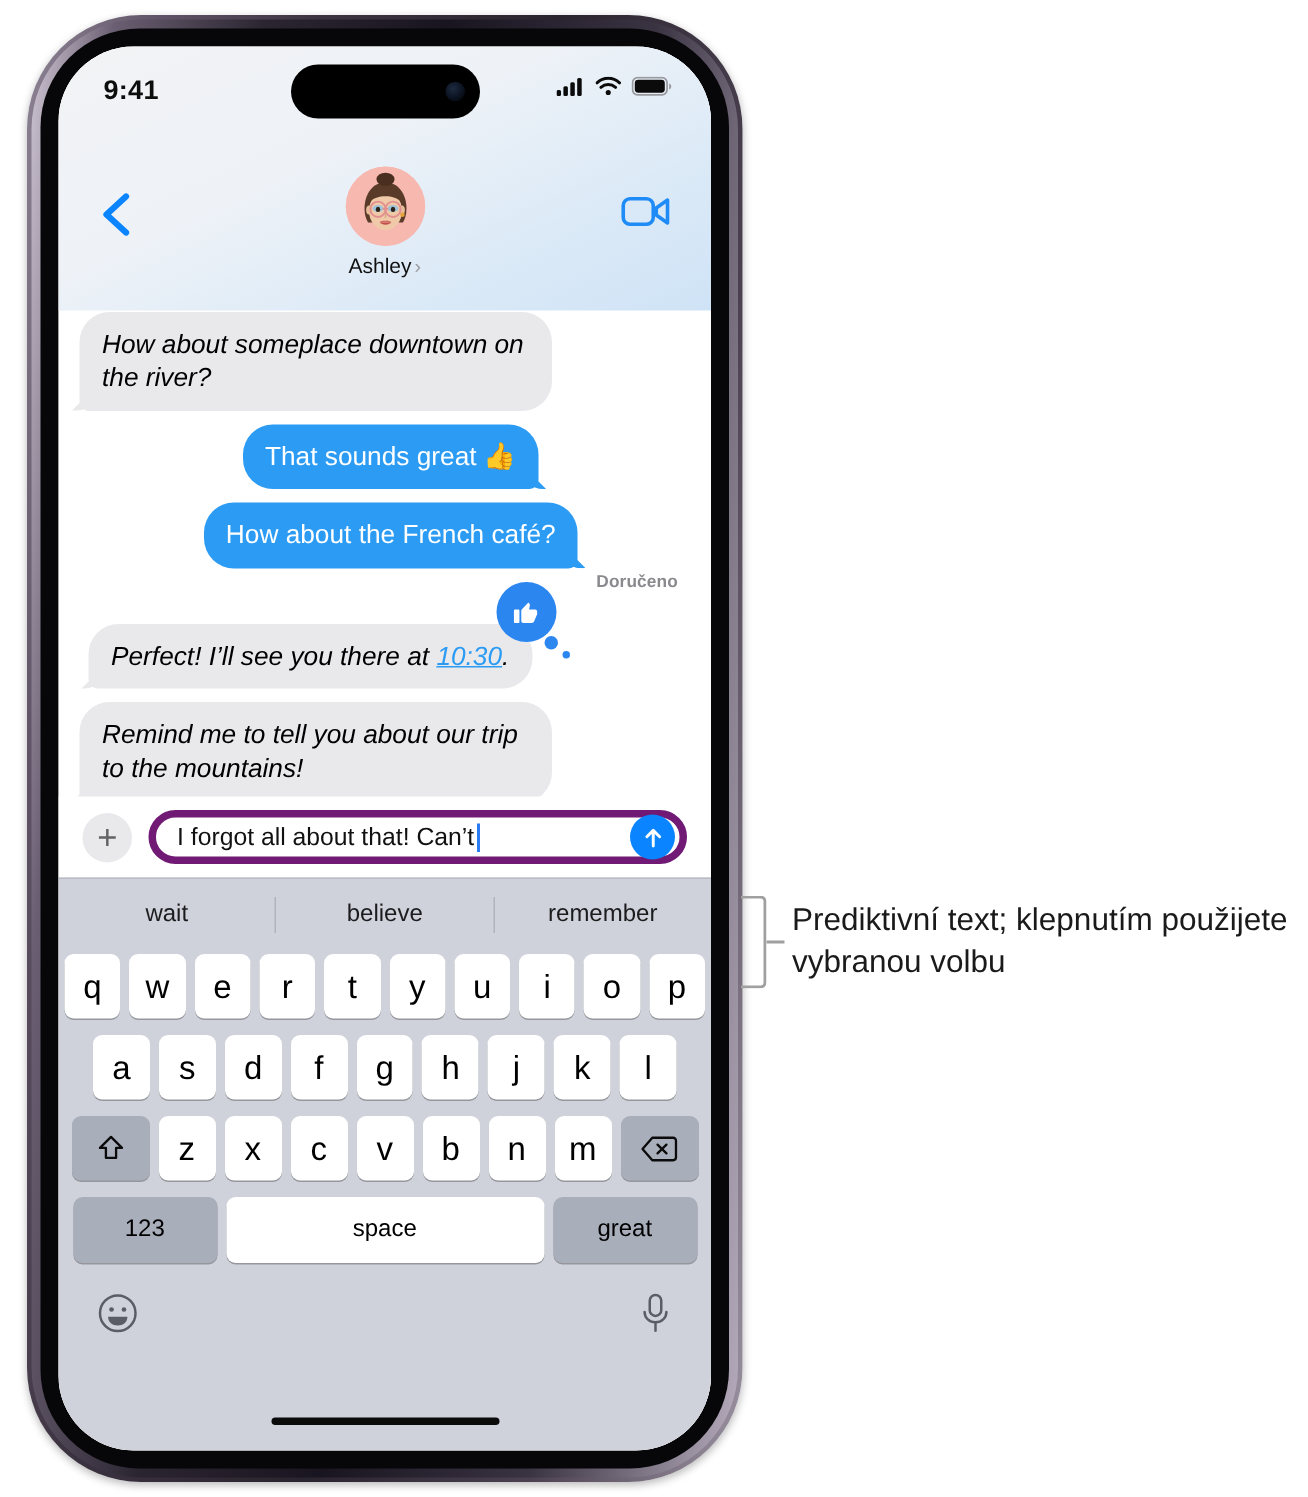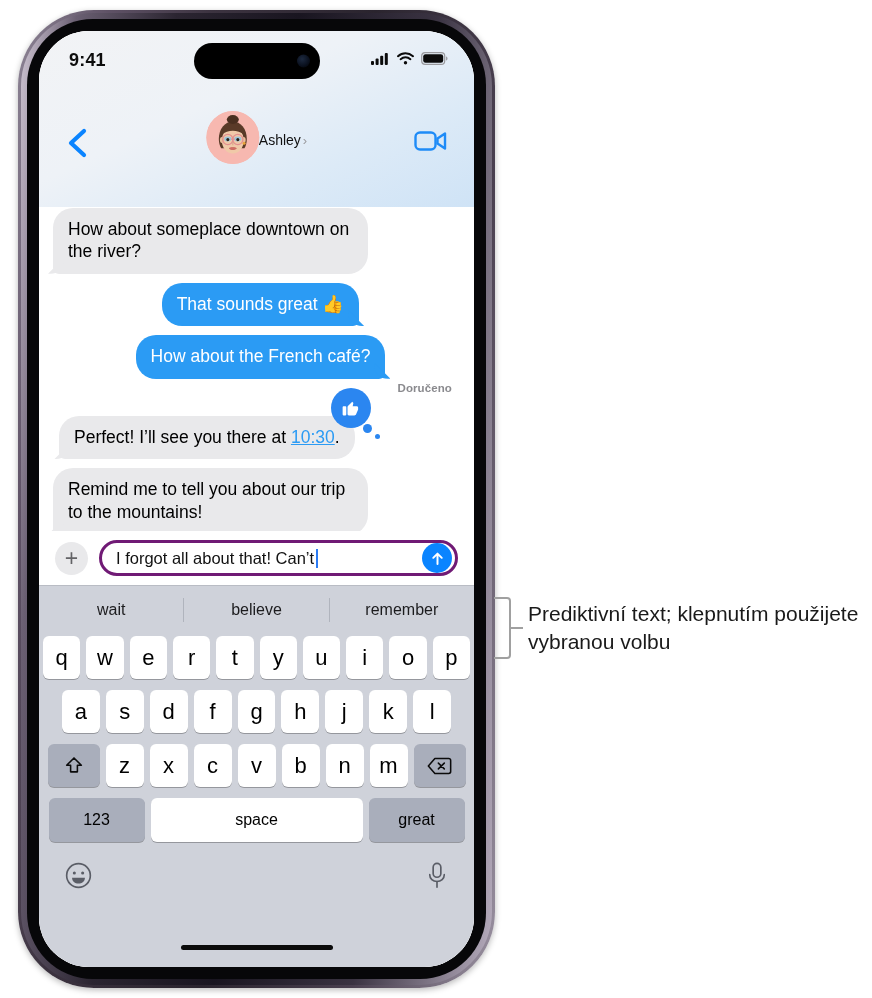--- a/index.html
+++ b/index.html
@@ -67,41 +67,41 @@
     position: absolute; left: 0; top: 0; width: 100%; height: 176px;
     background: linear-gradient(155deg,#f2f3f5 0%,#eef2f7 40%,#dceaf7 72%,#cfe3f6 100%);
     z-index: 5;
   }
   .back-chevron {
     position: absolute; left: 26px; top: 95px; width: 26px; height: 34px;
     cursor: pointer;
   }
   .nav-center {
     position: absolute; left: 50%; transform: translateX(-50%); top: 80px;
-    display: flex; align-items: center; justify-content: center;
+    display: flex; flex-direction: column; align-items: center; justify-content: center;
   }
   .avatar {
     width: 53px; height: 53px; border-radius: 50%;
     background: #f7b8b0; position: relative; overflow: hidden;
   }
   .nav-name {
     margin-top: 5px; font-size: 14px; color: #111; display: flex; align-items: center; gap: 2px;
   }
   .nav-name .chev { color: #9b9b9f; font-size: 13px; }
   .facetime-btn { position: absolute; right: 26px; top: 98px; cursor: pointer; }
 
   
   .convo {
     position: absolute; left: 0; top: 0; width: 100%; bottom: 0;
     background: #fff; padding-top: 150px;
     z-index: 1;
   }
   .row { display: flex; padding: 0 14px; margin-bottom: 9px; }
   .row.out { justify-content: center; margin-left: 8px; }
-  .row.in  { justify-content: flex-start; }
+  .row.in  { justify-content: flex-start; font-style: italic; }
   .bubble {
     max-width: 315px; padding: 10px 15px 11px;
     border-radius: 20px; font-size: 17.5px; line-height: 1.29;
     position: relative; word-wrap: break-word;
   }
   .bubble.in  { background: #e9e9eb; color: #000; border-bottom-left-radius: 6px; }
   .bubble.out { background: #2b9bf4; color: #fff; border-bottom-right-radius: 6px; }
   .bubble.in::after {
     content:""; position:absolute; left:-5px; bottom:0; width:16px; height:16px;
     background:#e9e9eb; border-bottom-right-radius: 14px;
@@ -142,21 +142,21 @@
     height: 54px; background: #fff;
     display: flex; align-items: center; gap: 11px; padding: 0 16px;
     z-index: 3;
   }
   .plus-btn {
     width: 33px; height: 33px; border-radius: 50%; background: #e9e9eb;
     display: flex; align-items: center; justify-content: center;
     color: #636366; font-size: 23px; line-height: 1; flex: none; cursor: pointer;
   }
   .input-pill {
-    flex: 1; height: 36px; border: 3px solid #701a75; border-radius: 18px;
+    flex: 1; height: 36px; border: 5px solid #701a75; border-radius: 18px;
     display: flex; align-items: center; padding: 0 42px 0 14px; position: relative;
     background: #fff;
   }
   .input-text { font-size: 16.5px; color: #111; white-space: nowrap; }
   .caret {
     display:inline-block; width:2px; height:19px; background:#2b7bf4;
     margin-left: 2px; vertical-align: -4px;
   }
   .send-btn {
     position: absolute; right: 3px; top: 50%; transform: translateY(-50%);

